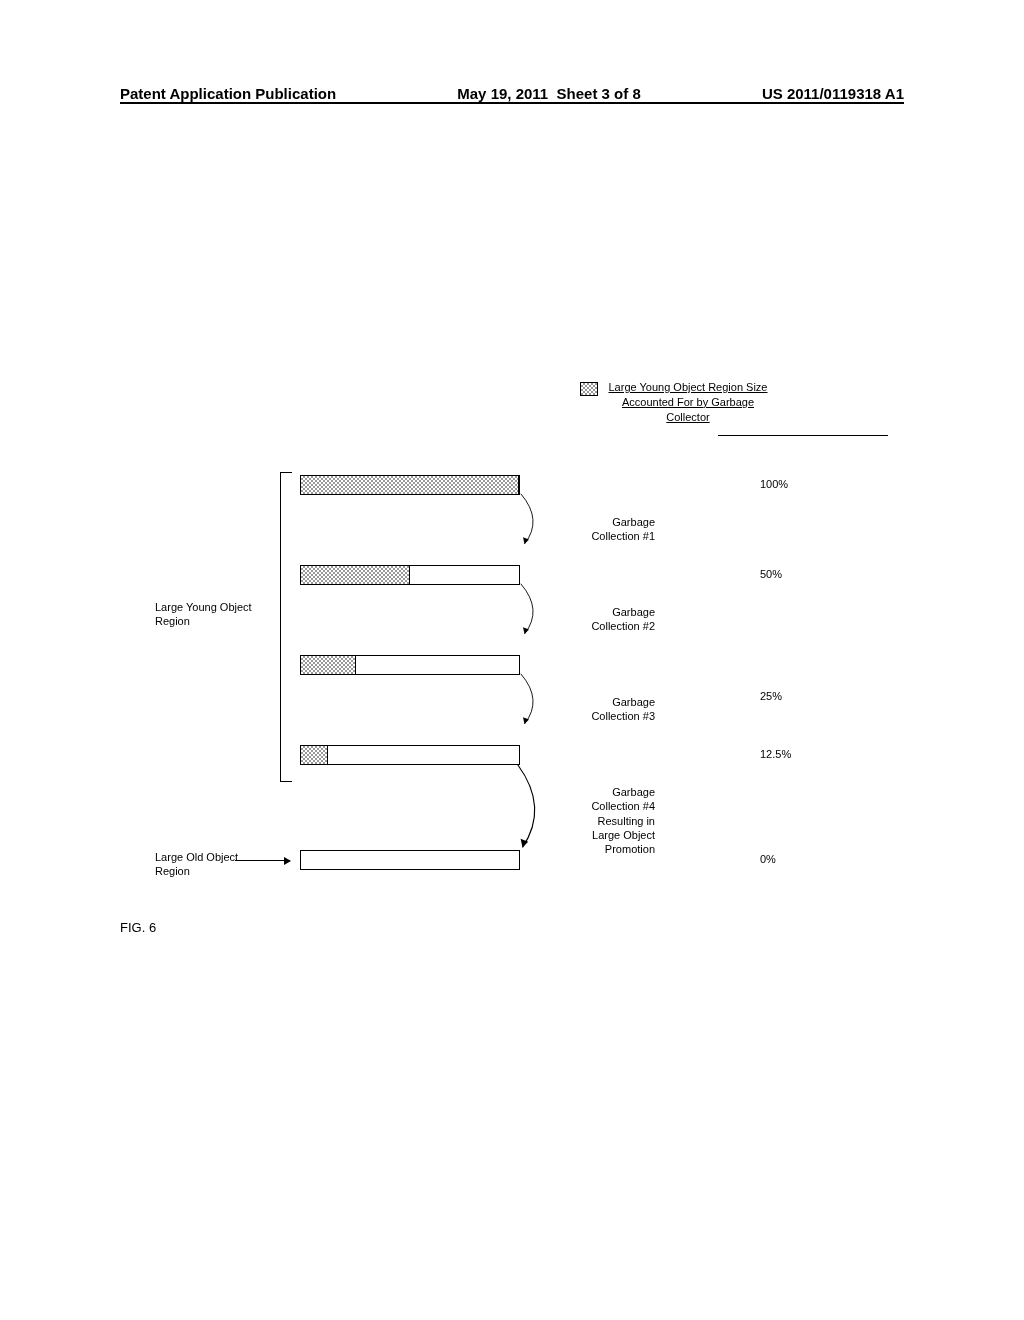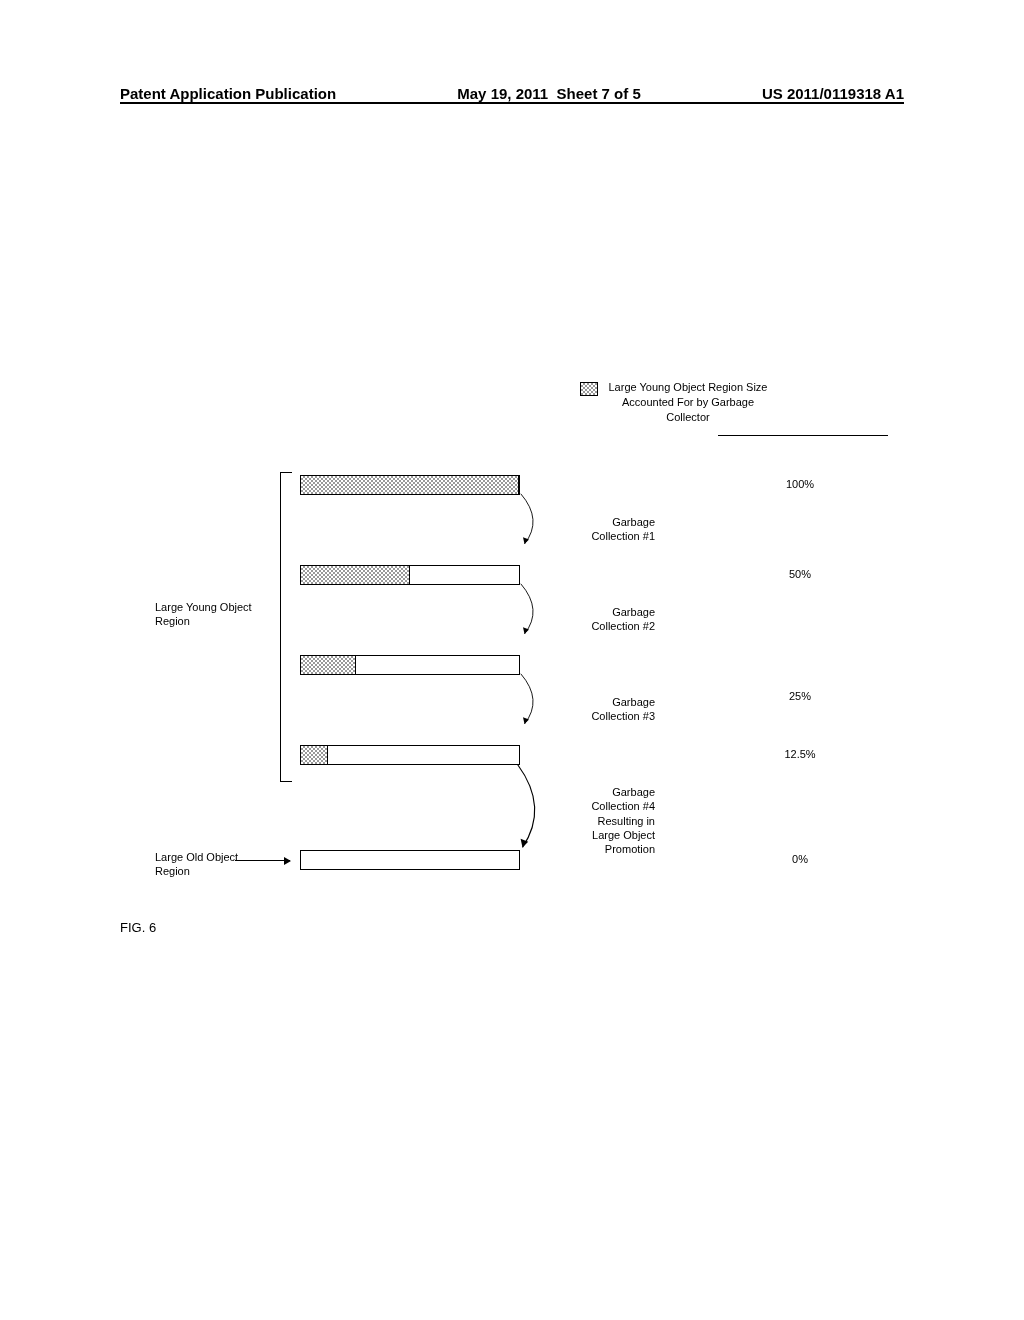--- a/index.html
+++ b/index.html
@@ -35,20 +35,21 @@
     }
 
     
     .legend {
       position: absolute;
       top: 0px;
       left: 460px;
       display: flex;
       align-items: flex-start;
       gap: 10px;
+      text-decoration: underline;
     }
     .legend-swatch {
       width: 18px;
       height: 14px;
       border: 1px solid #000;
       background: repeating-conic-gradient(#999 0% 25%, #fff 0% 50%) 0 0 / 4px 4px;
       margin-top: 2px;
     }
     .legend-text {
       font-size: 11px;
@@ -125,21 +126,21 @@
       height: 100%;
       background: repeating-conic-gradient(#999 0% 25%, #fff 0% 50%) 0 0 / 4px 4px;
       border-right: 1px solid #000;
     }
     .bar .fill.none { border-right: none; }
 
     .pct {
       position: absolute;
       font-size: 11px;
       width: 80px;
-      text-align: center;
+      text-align: left;
       left: 640px;
     }
 
     .gc-label {
       position: absolute;
       left: 425px;
       width: 110px;
       font-size: 11px;
       text-align: right;
       line-height: 1.3;
@@ -157,21 +158,21 @@
       left: 0; right: 0;
       font-size: 13px;
     }
   </style>
 </head>
 <body>
 
 <div class="header">
   <span class="left">Patent Application Publication</span>
   <span class="center">
-    <span>May 19, 2011</span>&nbsp;&nbsp;<span>Sheet 7 of 5</span>
+    <span>May 19, 2011</span>&nbsp;&nbsp;<span>Sheet 3 of 8</span>
   </span>
   <span class="right">US 2011/0119318 A1</span>
 </div>
 
 <div class="diagram">
 
   <div class="legend">
     <div class="legend-swatch"></div>
     <div class="legend-text" style="white-space: pre-line; width:160px;">Large Young Object Region Size Accounted For by Garbage Collector</div>
   </div>

